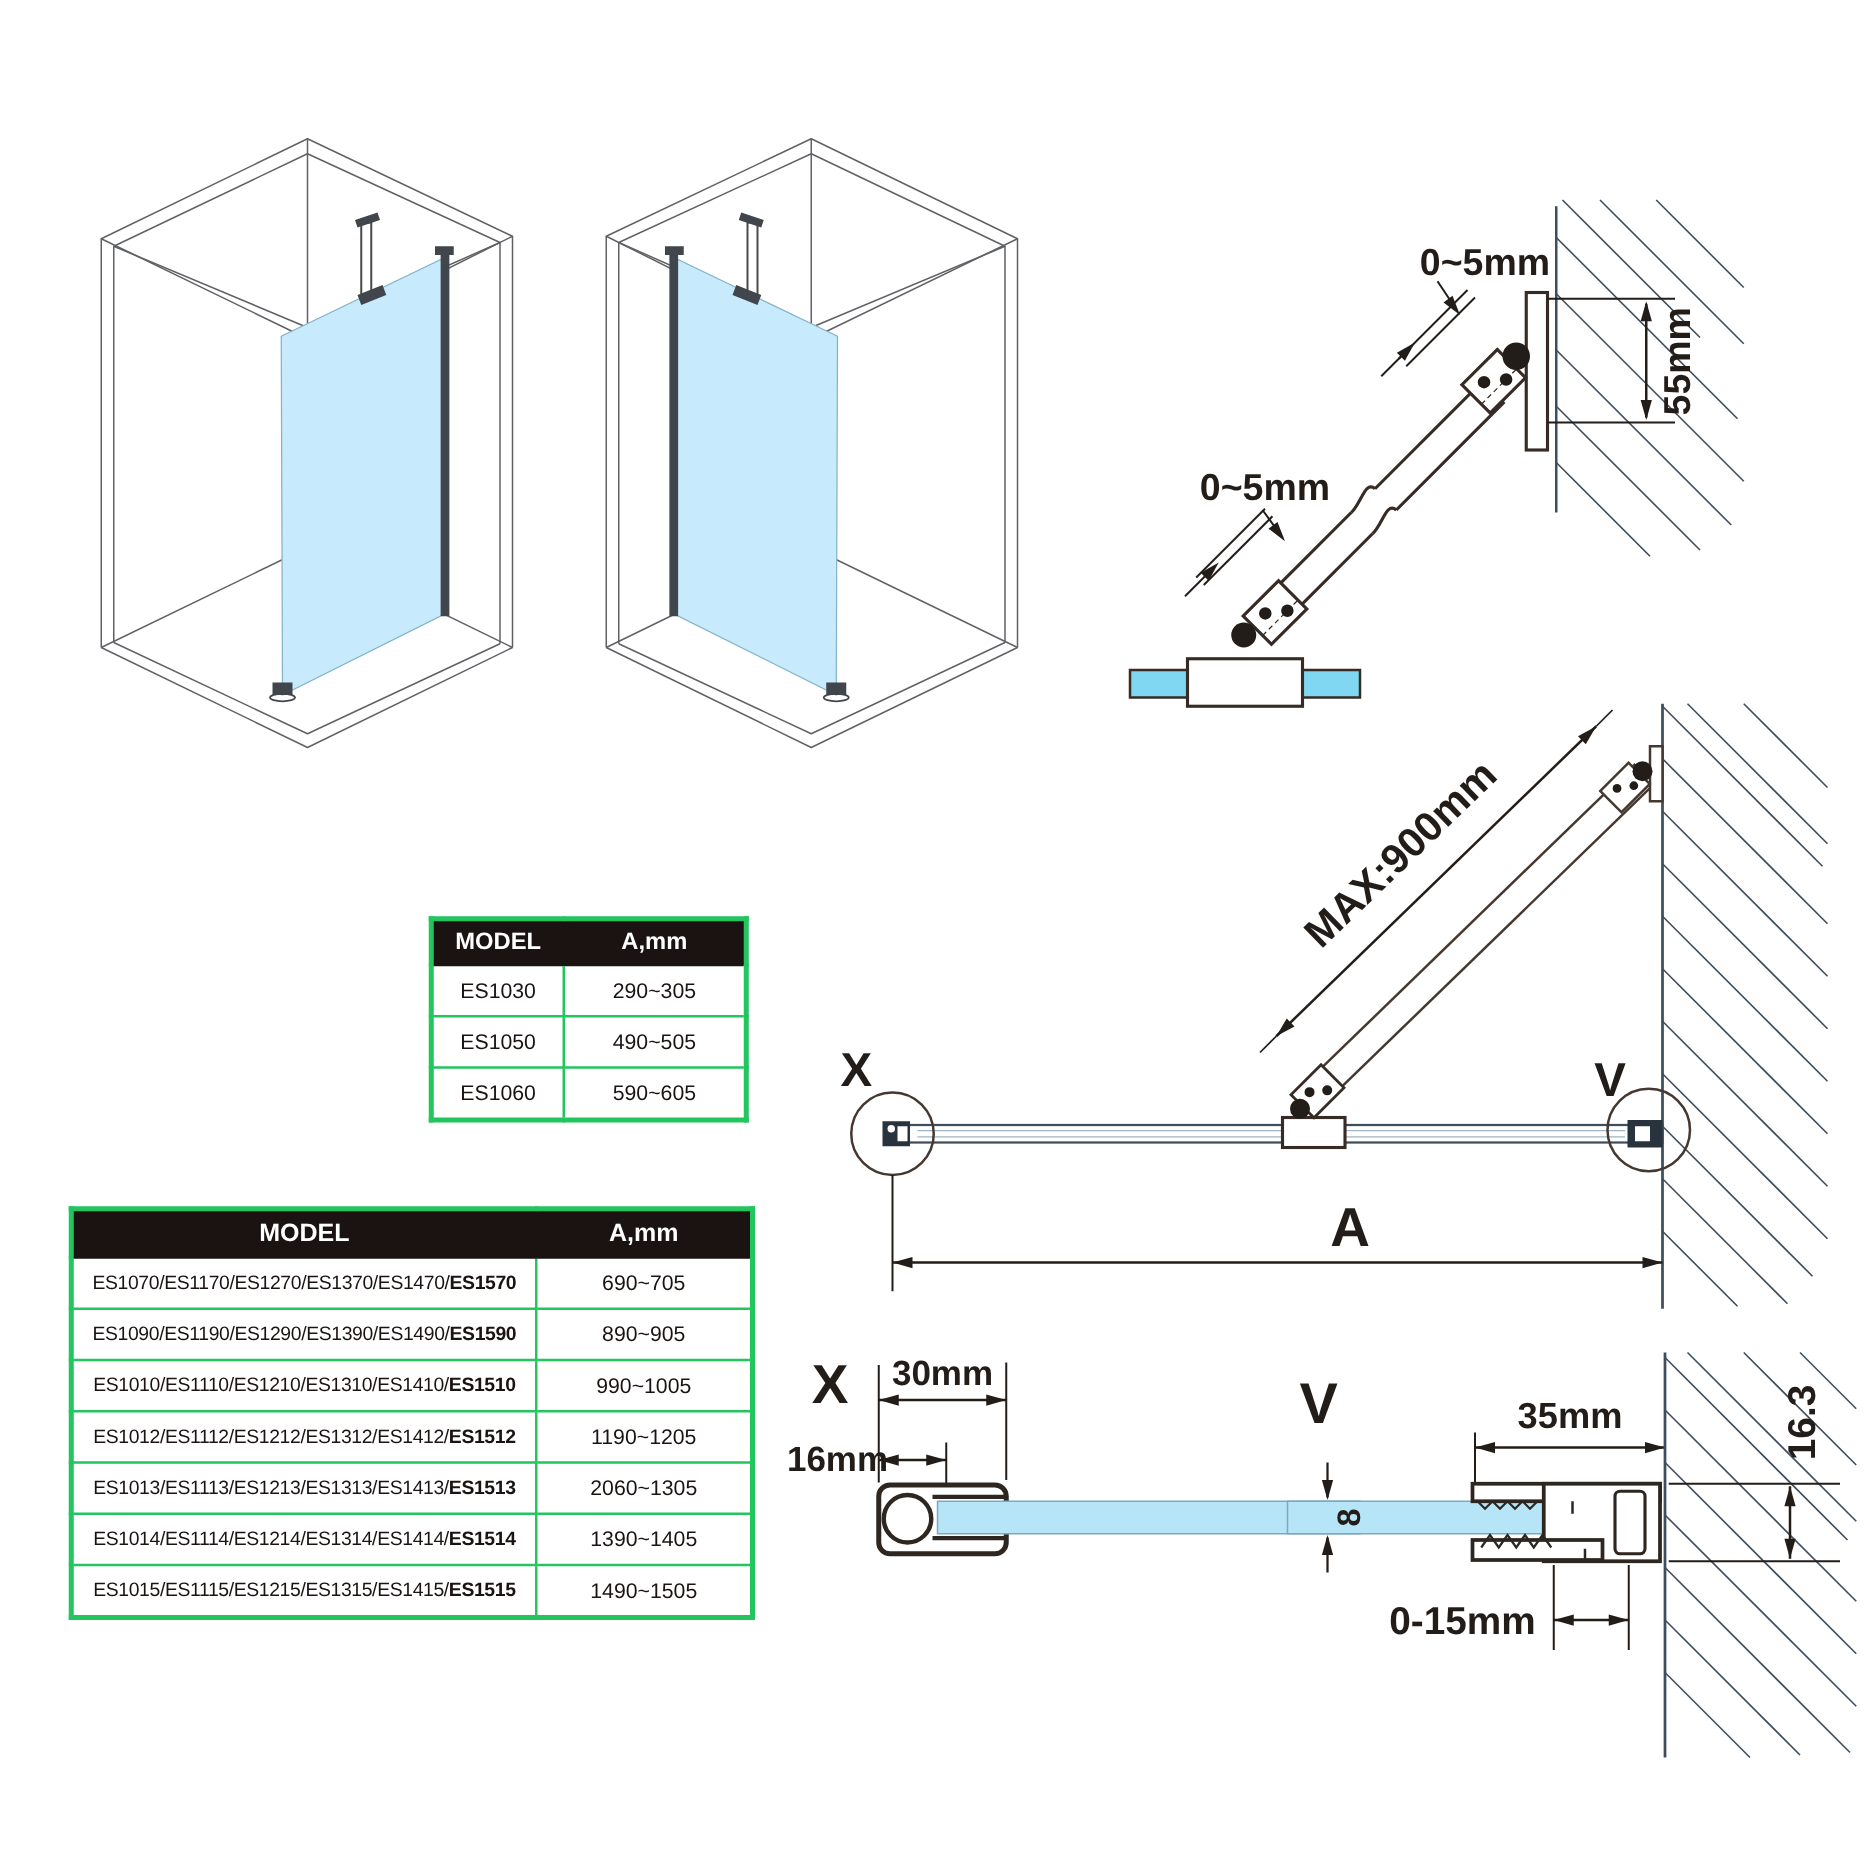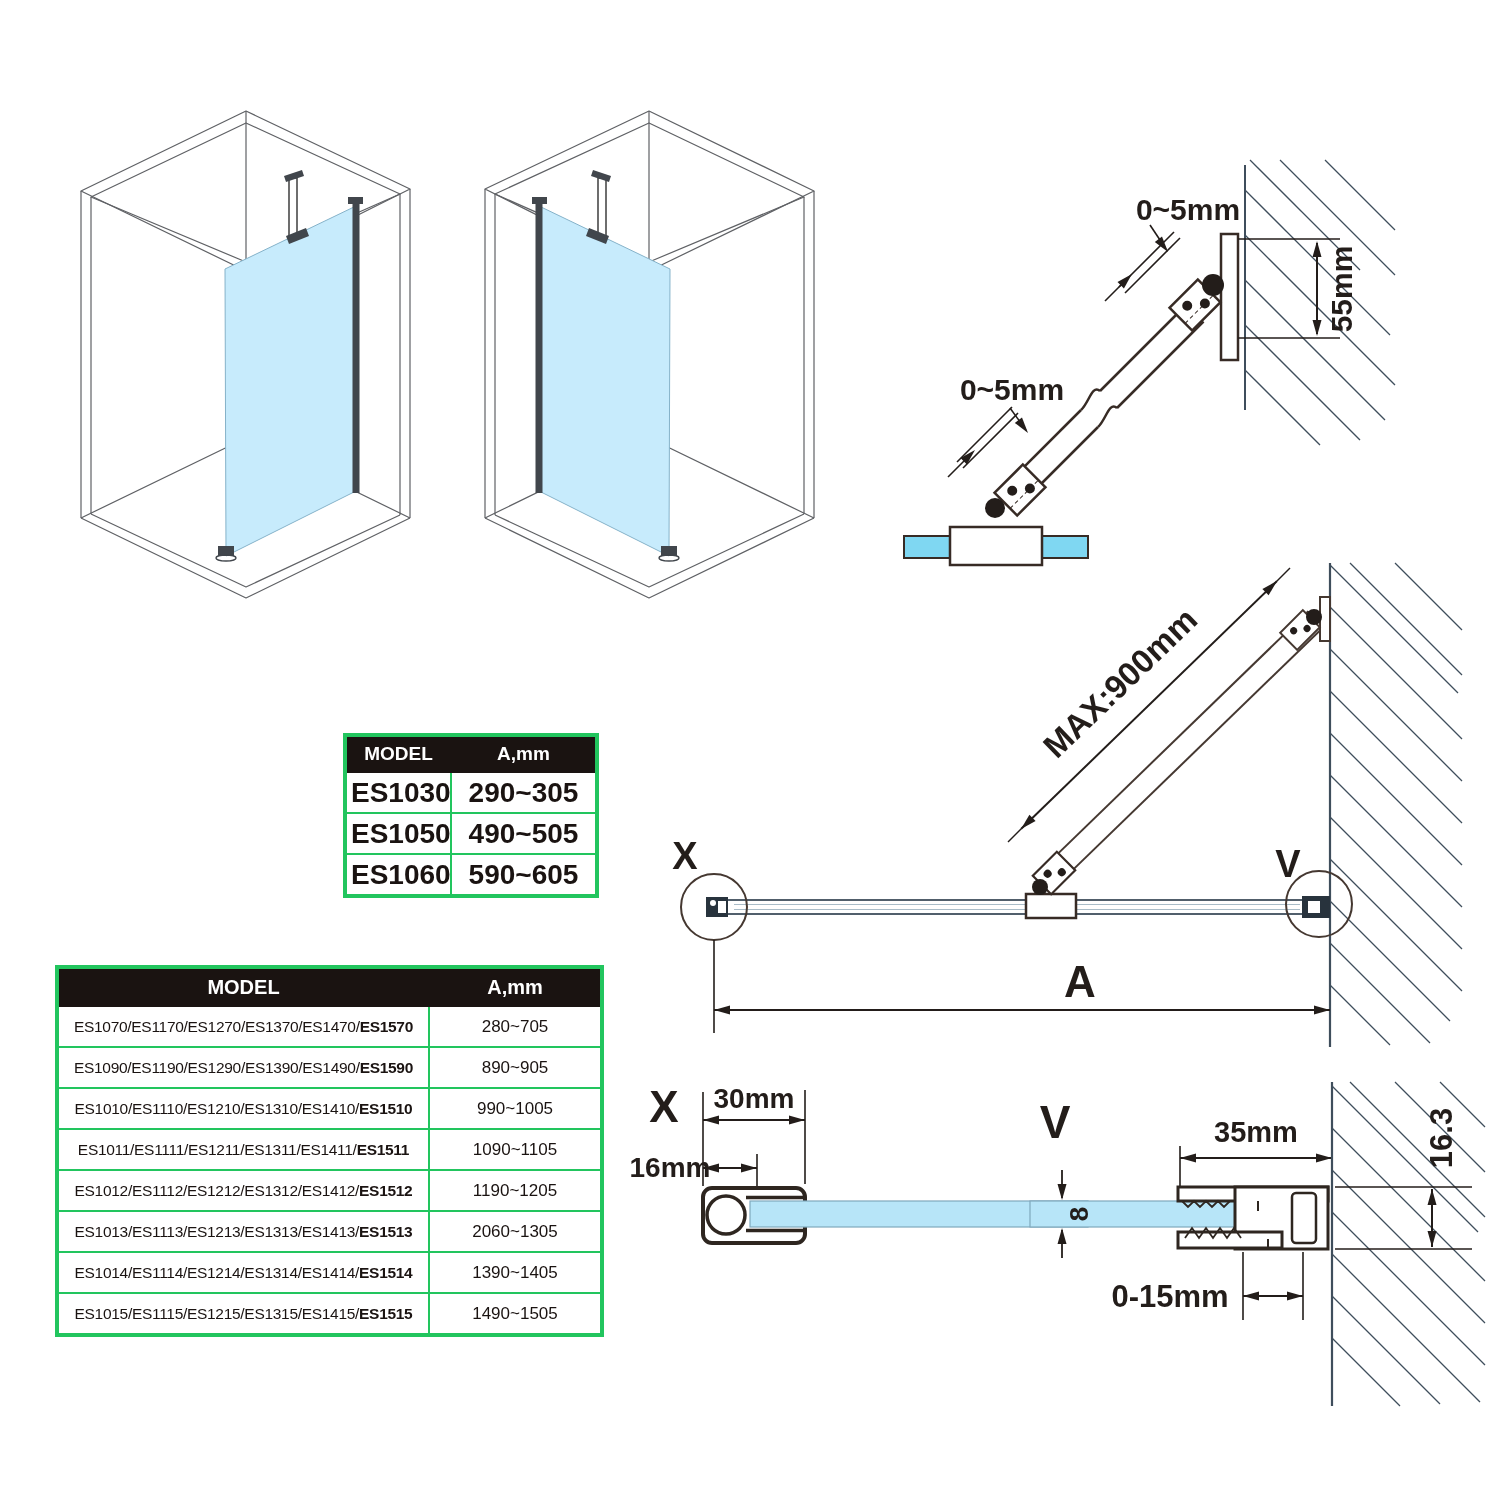--- a/index.html
+++ b/index.html
@@ -7,21 +7,21 @@
   svg{position:absolute;overflow:visible;font-family:"Liberation Sans",sans-serif;}
   .dim-text{font-weight:bold;fill:#231d1a;}
   .panel{position:absolute;}
   table.spec{border-collapse:collapse;table-layout:fixed;background:#fff;}
   table.spec,table.spec td,table.spec th{border:2px solid #22c55e;}
   table.spec{border-width:4px;}
   table.spec th{background:#1a1311;color:#ffffff;font-weight:bold;border-color:#1a1311;padding:0;}
   table.spec td{color:#1a1311;text-align:center;vertical-align:middle;padding:0 4px;background:#fff;}
   #small-table{width:252px;}
   #small-table th{height:34px;font-size:19px;}
-  #small-table td{height:39px;font-size:28px;font-weight:bold;}
+  #small-table td{height:39px;font-size:17px;}
   #big-table{width:545px;}
   #big-table th{height:36px;font-size:20px;}
   #big-table td{height:39px;font-size:17px;}
   #big-table td.models{font-size:15.5px;letter-spacing:-0.3px;text-align:center;}
   #big-table td.models b{font-weight:bold;}
 </style>
 </head>
 <body>
 
 <svg class="panel" style="left:60px;top:90px" width="380" height="630" viewBox="0 0 380 630">
@@ -345,33 +345,29 @@
         <col style="width:372px">
         <col style="width:173px">
       </colgroup>
     <tbody>
         <tr>
       <th>MODEL</th>
       <th>A,mm</th>
     </tr>
     <tr>
       <td class="models"><span>ES1070/ES1170/ES1270/ES1370/ES1470/</span><b>ES1570</b></td>
-      <td>280~705</td>
+      <td>690~705</td>
     </tr>
     <tr>
       <td class="models"><span>ES1090/ES1190/ES1290/ES1390/ES1490/</span><b>ES1590</b></td>
       <td>890~905</td>
     </tr>
     <tr>
       <td class="models"><span>ES1010/ES1110/ES1210/ES1310/ES1410/</span><b>ES1510</b></td>
       <td>990~1005</td>
-    </tr>
-    <tr>
-      <td class="models"><span>ES1011/ES1111/ES1211/ES1311/ES1411/</span><b>ES1511</b></td>
-      <td>1090~1105</td>
     </tr>
     <tr>
       <td class="models"><span>ES1012/ES1112/ES1212/ES1312/ES1412/</span><b>ES1512</b></td>
       <td>1190~1205</td>
     </tr>
     <tr>
       <td class="models"><span>ES1013/ES1113/ES1213/ES1313/ES1413/</span><b>ES1513</b></td>
       <td>2060~1305</td>
     </tr>
     <tr>

